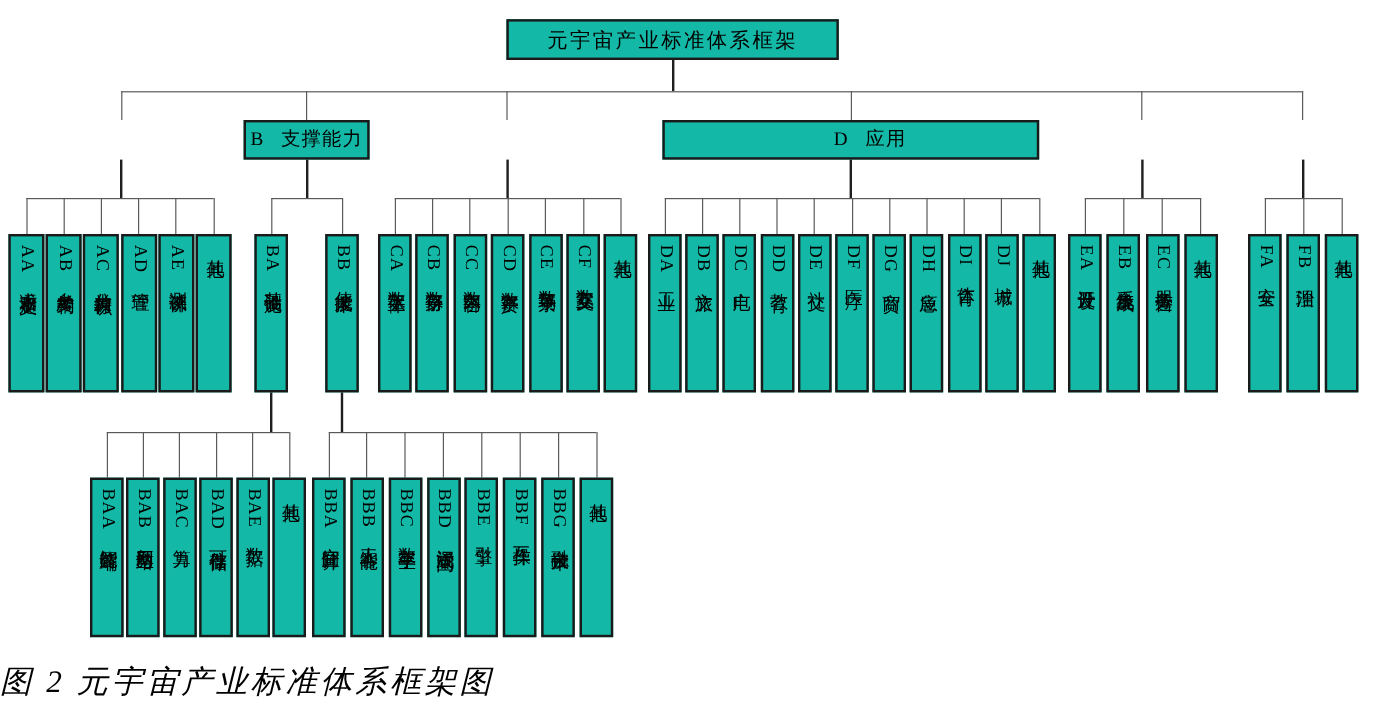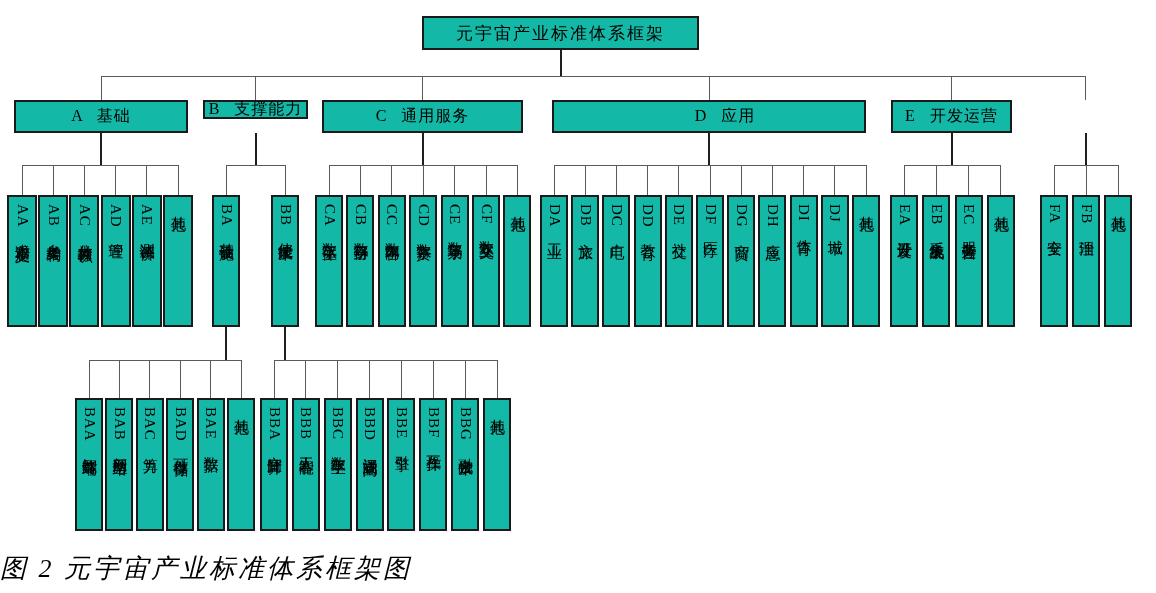--- a/index.html
+++ b/index.html
@@ -18,21 +18,20 @@
 </style>
 </head>
 <body>
 
 <div id="stage">
   <div class="caption">图 2 元宇宙产业标准体系框架图</div>
 <div class="node hnode rootnode" style="left: 422px; top: 16px; width: 277px; height: 34px;">元宇宙产业标准体系框架</div>
     <div class="ln dark" style="left: 559.5px; top: 50px; width: 2px; height: 26px;"></div>
     <div class="ln" style="left: 101px; top: 76px; width: 984.5px; height: 1px;"></div>
     <div class="ln" style="left: 100.5px; top: 76px; width: 1px; height: 24px;"></div>
-    <div class="node hnode" style="left: 14px; top: 100px; width: 174px; height: 33px;">A 基础</div>
     <div class="ln dark" style="left: 100px; top: 133px; width: 2px; height: 32px;"></div>
     <div class="ln" style="left: 22px; top: 165px; width: 156px; height: 1px;"></div>
     <div class="ln" style="left: 21.5px; top: 165px; width: 1px; height: 30px;"></div>
     <div class="node vnode" style="left: 7px; top: 195px; width: 30px; height: 132px;">
       <span class="vtext">AA 术语和定义</span>
     </div>
     <div class="ln" style="left: 52.7px; top: 165px; width: 1px; height: 30px;"></div>
     <div class="node vnode" style="left: 38.2px; top: 195px; width: 30px; height: 132px;">
       <span class="vtext">AB 参考架构</span>
     </div>
@@ -46,21 +45,21 @@
     </div>
     <div class="ln" style="left: 146.3px; top: 165px; width: 1px; height: 30px;"></div>
     <div class="node vnode" style="left: 131.8px; top: 195px; width: 30px; height: 132px;">
       <span class="vtext">AE 测试评价</span>
     </div>
     <div class="ln" style="left: 177.5px; top: 165px; width: 1px; height: 30px;"></div>
     <div class="node vnode" style="left: 163px; top: 195px; width: 30px; height: 132px;">
       <span class="vtext">其他</span>
     </div>
     <div class="ln" style="left: 255px; top: 76px; width: 1px; height: 24px;"></div>
-    <div class="node hnode" style="left: 203px; top: 100px; width: 105px; height: 19px;">B 支撑能力</div>
+    <div class="node hnode" style="left: 203px; top: 100px; width: 105px; height: 33px;">B 支撑能力</div>
     <div class="ln dark" style="left: 254.5px; top: 133px; width: 2px; height: 32px;"></div>
     <div class="ln" style="left: 226px; top: 165px; width: 59px; height: 1px;"></div>
     <div class="ln" style="left: 225.5px; top: 165px; width: 1px; height: 30px;"></div>
     <div class="node vnode" style="left: 212px; top: 195px; width: 28px; height: 132px;">
       <span class="vtext">BA 基础设施</span>
     </div>
     <div class="ln dark" style="left: 225px; top: 327px; width: 2px; height: 33px;"></div>
     <div class="ln" style="left: 89px; top: 360px; width: 152px; height: 1px;"></div>
     <div class="ln" style="left: 88.5px; top: 360px; width: 1px; height: 38px;"></div>
     <div class="node vnode" style="left: 75px; top: 398px; width: 28px; height: 133px;">
@@ -118,21 +117,20 @@
     </div>
     <div class="ln" style="left: 464.66px; top: 360px; width: 1px; height: 38px;"></div>
     <div class="node vnode" style="left: 451.16px; top: 398px; width: 28px; height: 133px;">
       <span class="vtext">BBG 融合技术</span>
     </div>
     <div class="ln" style="left: 496.52px; top: 360px; width: 1px; height: 38px;"></div>
     <div class="node vnode" style="left: 483.02px; top: 398px; width: 28px; height: 133px;">
       <span class="vtext">其他</span>
     </div>
     <div class="ln" style="left: 422px; top: 76px; width: 1px; height: 24px;"></div>
-    <div class="node hnode" style="left: 322px; top: 100px; width: 201px; height: 33px;">C 通用服务</div>
     <div class="ln dark" style="left: 421.5px; top: 133px; width: 2px; height: 32px;"></div>
     <div class="ln" style="left: 329px; top: 165px; width: 188.4px; height: 1px;"></div>
     <div class="ln" style="left: 328.5px; top: 165px; width: 1px; height: 30px;"></div>
     <div class="node vnode" style="left: 315px; top: 195px; width: 28px; height: 132px;">
       <span class="vtext">CA 数字主体</span>
     </div>
     <div class="ln" style="left: 359.9px; top: 165px; width: 1px; height: 30px;"></div>
     <div class="node vnode" style="left: 346.4px; top: 195px; width: 28px; height: 132px;">
       <span class="vtext">CB 数字身份</span>
     </div>
@@ -198,21 +196,20 @@
     </div>
     <div class="ln" style="left: 834.3px; top: 165px; width: 1px; height: 30px;"></div>
     <div class="node vnode" style="left: 820.8px; top: 195px; width: 28px; height: 132px;">
       <span class="vtext">DJ 城市</span>
     </div>
     <div class="ln" style="left: 865.5px; top: 165px; width: 1px; height: 30px;"></div>
     <div class="node vnode" style="left: 852px; top: 195px; width: 28px; height: 132px;">
       <span class="vtext">其他</span>
     </div>
     <div class="ln" style="left: 951px; top: 76px; width: 1px; height: 24px;"></div>
-    <div class="node hnode" style="left: 891px; top: 100px; width: 121px; height: 33px;">E 开发运营</div>
     <div class="ln dark" style="left: 950.5px; top: 133px; width: 2px; height: 32px;"></div>
     <div class="ln" style="left: 904px; top: 165px; width: 96.9px; height: 1px;"></div>
     <div class="ln" style="left: 903.5px; top: 165px; width: 1px; height: 30px;"></div>
     <div class="node vnode" style="left: 890px; top: 195px; width: 28px; height: 132px;">
       <span class="vtext">EA 设计开发</span>
     </div>
     <div class="ln" style="left: 935.8px; top: 165px; width: 1px; height: 30px;"></div>
     <div class="node vnode" style="left: 922.3px; top: 195px; width: 28px; height: 132px;">
       <span class="vtext">EB 系统集成</span>
     </div>

